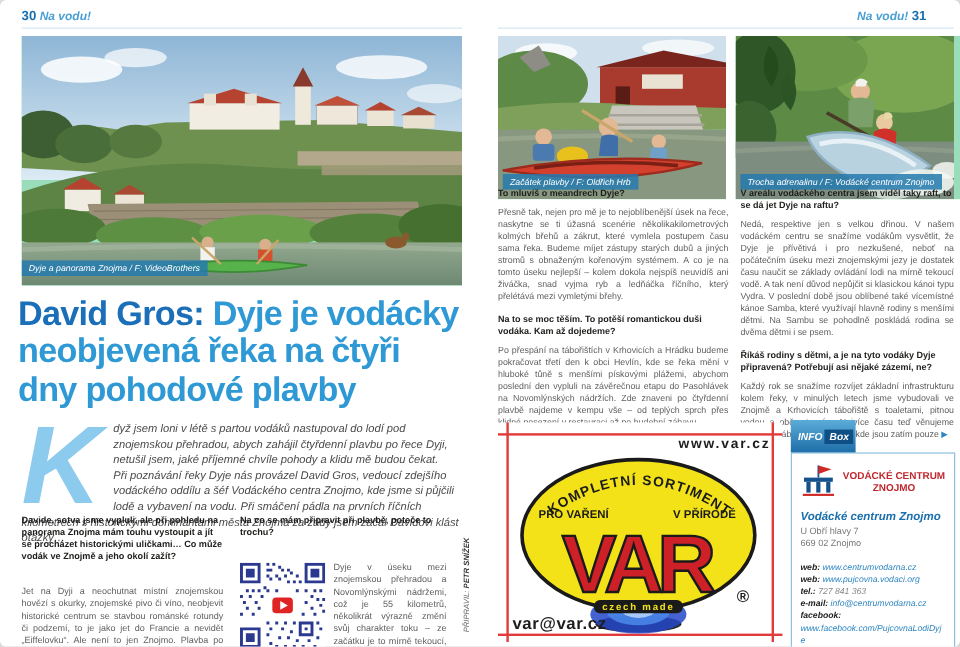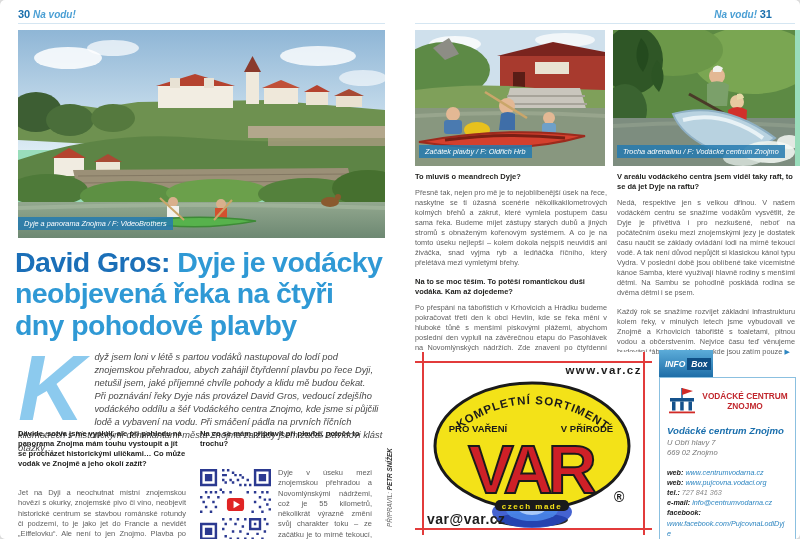--- a/index.html
+++ b/index.html
@@ -36,21 +36,21 @@
   .cols30 { position:absolute; left:18px; top:429px; width:354px; display:flex; gap:14px; }
   .cols30 .c1 { width:168px; }
   .cols30 .c2 { flex:1; }
   .q { font-weight:bold; font-size:7.6px; line-height:1.32; color:#1d1d1b; margin-bottom:19px; }
   .a { font-size:7.5px; line-height:1.37; color:#5f5f5f; text-align:justify; }
   .qr { float:left; width:71px; height:71px; margin:1px 7px 2px 0; }
   .credit { position:absolute; left:314px; top:484px; width:150px; text-align:center;
             transform:rotate(-90deg); font-size:6.4px; font-style:italic; color:#666; }
   .credit b { color:#333; }
 
-  .col31 { position:absolute; top:172px; }
+  .col31 { position:absolute; top:156px; }
   .col31 .q { font-size:7.5px; margin-bottom:6px; }
   .col31 .a { font-size:7.35px; margin-bottom:9px; }
   .cont-arrow { color:#2e86c1; font-style:normal; font-size:7px; }
 
   
   .var-ad { position:absolute; left:415px; top:352px; width:237px; height:183px; background:#fff; }
   .var-ad .crop { position:absolute; background:#e23b3b; }
   .var-url { position:absolute; top:12px; right:10px; font-weight:bold; font-size:11.5px;
              letter-spacing:1.5px; color:#1d1d1d; }
   .var-email { position:absolute; bottom:8px; left:12px; font-weight:bold; font-size:14px;
@@ -60,21 +60,21 @@
   .infobox { position:absolute; left:659px; top:350px; width:137px; }
   .ib-tab { display:inline-flex; align-items:center; height:27px; padding:0 2px 0 6px;
             background:linear-gradient(to bottom,#5cacd9,#1e6ea8); font-size:8.5px;
             font-style:italic; font-weight:bold; color:#fff; }
   .ib-tab .box { background:#0f4f86; padding:1px 4px; margin-left:2px; }
   .ib-body { border:1px solid #8bc0e0; background:#fff; padding:7px 7px 8px 7px; }
   .ib-logo { display:flex; align-items:center; gap:5px; margin:2px 0 10px 0; }
   .ib-logo-title { color:#c1272d; font-weight:bold; font-size:8.3px; line-height:1.25;
                    text-align:center; flex:1; }
   .ib-name { color:#1a6fad; font-weight:bold; font-style:italic; font-size:9.6px; margin-bottom:2px; }
-  .ib-addr { font-style:italic; font-size:7.6px; color:#777; line-height:1.35; }
+  .ib-addr { font-size:7.6px; color:#777; line-height:1.35; }
   .ib-rows { margin-top:9px; }
   .ib-row { font-size:7.2px; font-style:italic; line-height:1.42; overflow-wrap:anywhere; }
   .ib-row .lbl { font-weight:bold; color:#222; }
   .ib-row .val { color:#2e86c1; }
   .ib-row .val.muted { color:#888; }
 </style>
 </head>
 <body>
 
 <div class="spread">
@@ -276,20 +276,21 @@
   <div class="col31" style="left:415px;width:192px;">
     <div class="q">To mluvíš o meandrech Dyje?</div>
     <div class="a">Přesně tak, nejen pro mě je to nejoblíbenější úsek na řece, naskytne se ti úžasná scenérie několikakilometrových kolmých břehů a zákrut, které vymlela postupem času sama řeka. Budeme míjet zástupy starých dubů a jiných stromů s obnaženým kořenovým systémem. A co je na tomto úseku nejlepší – kolem dokola nejspíš neuvidíš ani živáčka, snad vyjma ryb a ledňáčka říčního, který přelétává mezi vymletými břehy.</div>
     <div class="q">Na to se moc těším. To potěší romantickou duši vodáka. Kam až dojedeme?</div>
     <div class="a">Po přespání na tábořištích v Krhovicích a Hrádku budeme pokračovat třetí den k obci Hevlín, kde se řeka mění v hluboké tůně s menšími pískovými plážemi, abychom poslední den vypluli na závěrečnou etapu do Pasohlávek na Novomlýnských nádržích. Zde znaveni po čtyřdenní plavbě najdeme v kempu vše – od teplých sprch přes klidné posezení v restauraci až po hudební zábavu.</div>
   </div>
 
   <div class="col31" style="left:617px;width:178px;">
     <div class="q">V areálu vodáckého centra jsem viděl taky raft, to se dá jet Dyje na raftu?</div>
     <div class="a">Nedá, respektive jen s velkou dřinou. V našem vodáckém centru se snažíme vodákům vysvětlit, že Dyje je přívětivá i pro nezkušené, neboť na počátečním úseku mezi znojemskými jezy je dostatek času naučit se základy ovládání lodi na mírně tekoucí vodě. A tak není důvod nepůjčit si klasickou kánoi typu Vydra. V poslední době jsou oblíbené také vícemístné kánoe Samba, které využívají hlavně rodiny s menšími dětmi. Na Sambu se pohodlně poskládá rodina se dvěma dětmi i se psem.</div>
+    <div class="q">Říkáš rodiny s dětmi, a je na tyto vodáky Dyje připravená? Potřebují asi nějaké zázemí, ne?</div>
     <div class="a"><span>Každý rok se snažíme rozvíjet základní infrastrukturu kolem řeky, v minulých letech jsme vybudovali ve Znojmě a Krhovicích tábořiště s toaletami, pitnou vodou a občerstvením. Nejvíce času teď věnujeme budování tábořiště v Hrádku, kde jsou zatím pouze</span> <span class="cont-arrow">▶</span></div>
   </div>
 
   <div class="var-ad">
     <div class="crop" style="left:0;top:9px;width:237px;height:1.5px;"></div>
     <div class="crop" style="left:0;top:176px;width:237px;height:1.5px;"></div>
     <div class="crop" style="left:7px;top:0;width:1.5px;height:183px;"></div>
     <div class="crop" style="left:228px;top:0;width:1.5px;height:183px;"></div>
     <div class="var-url">www.var.cz</div>
     <svg width="237" height="183" viewBox="0 0 237 183" style="position:absolute;left:0;top:0;">

